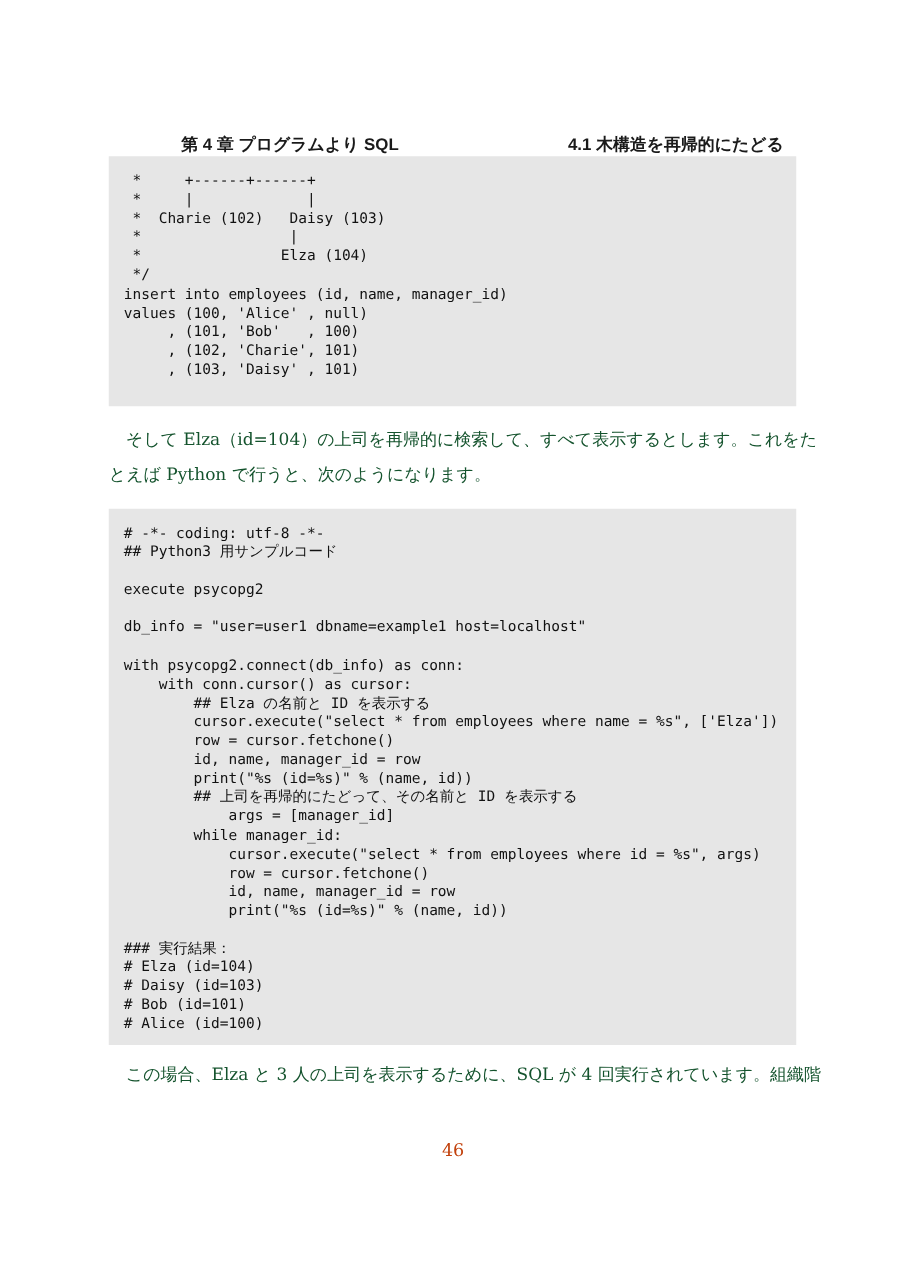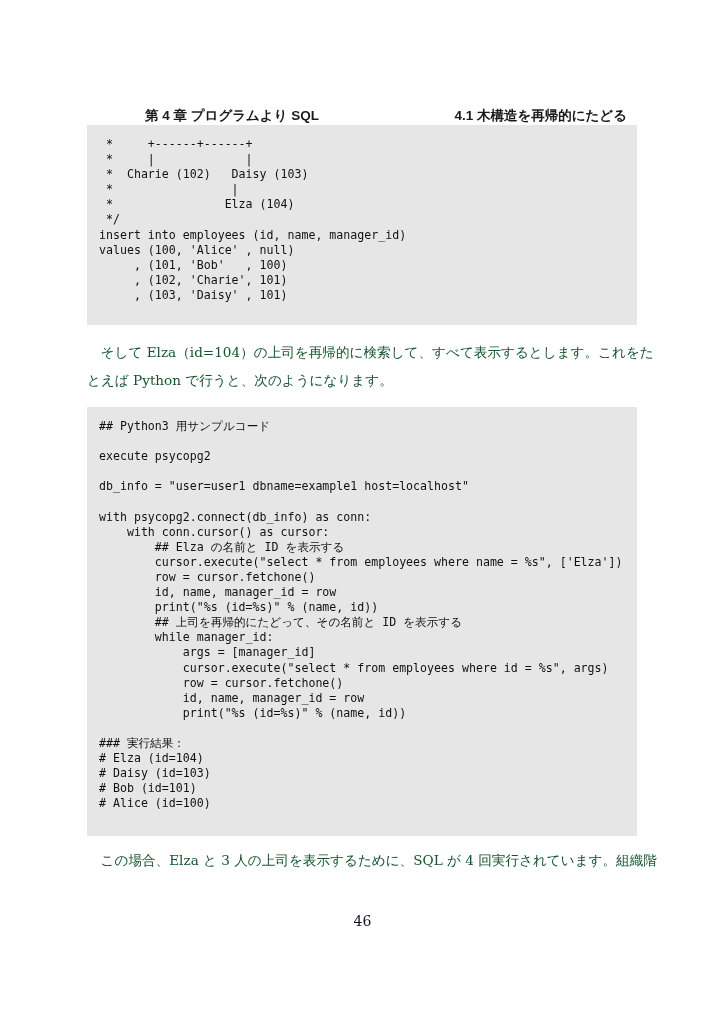--- a/index.html
+++ b/index.html
@@ -23,21 +23,21 @@
     .para {
       position: absolute; left: 87px; width: 550px;
       font-family: "DejaVu Serif", "Liberation Serif", serif; font-size: 13.6px; color: #14532d;
       line-height: 28px;
     }
     #para1 { top: 338px; }
     #para2 { top: 846px; }
     .para .line { white-space: nowrap; }
     .page-number {
       position: absolute; left: 0; width: 725px; top: 913px; text-align: center;
-      font-family: "DejaVu Serif", "Liberation Serif", serif; font-size: 14px; color: #0f172a;
+      font-family: "DejaVu Serif", "Liberation Serif", serif; font-size: 14px; color: #c2410c;
     }
   </style>
 </head>
 <body>
 
 <div class="running-header">
   <span class="left">第 4 章 プログラムより SQL</span>
   <span class="right">4.1 木構造を再帰的にたどる</span>
 </div>
 
@@ -54,36 +54,37 @@
   <div class="code-line">     , (102, 'Charie', 101)</div>
   <div class="code-line">     , (103, 'Daisy' , 101)</div>
 </div>
 
 <div class="para" id="para1">
   <div class="line">　そして Elza（id=104）の上司を再帰的に検索して、すべて表示するとします。これをた</div>
   <div class="line">とえば Python で行うと、次のようになります。</div>
 </div>
 
 <div class="code-block" id="code2">
+  <div class="code-line"># -*- coding: utf-8 -*-</div>
   <div class="code-line">## Python3 用サンプルコード</div>
   <div class="code-line"></div>
   <div class="code-line">execute psycopg2</div>
   <div class="code-line"></div>
   <div class="code-line">db_info = "user=user1 dbname=example1 host=localhost"</div>
   <div class="code-line"></div>
   <div class="code-line">with psycopg2.connect(db_info) as conn:</div>
   <div class="code-line">    with conn.cursor() as cursor:</div>
   <div class="code-line">        ## Elza の名前と ID を表示する</div>
   <div class="code-line">        cursor.execute("select * from employees where name = %s", ['Elza'])</div>
   <div class="code-line">        row = cursor.fetchone()</div>
   <div class="code-line">        id, name, manager_id = row</div>
   <div class="code-line">        print("%s (id=%s)" % (name, id))</div>
   <div class="code-line">        ## 上司を再帰的にたどって、その名前と ID を表示する</div>
+  <div class="code-line">            args = [manager_id]</div>
   <div class="code-line">        while manager_id:</div>
-  <div class="code-line">            args = [manager_id]</div>
   <div class="code-line">            cursor.execute("select * from employees where id = %s", args)</div>
   <div class="code-line">            row = cursor.fetchone()</div>
   <div class="code-line">            id, name, manager_id = row</div>
   <div class="code-line">            print("%s (id=%s)" % (name, id))</div>
   <div class="code-line"></div>
   <div class="code-line">### 実行結果：</div>
   <div class="code-line"># Elza (id=104)</div>
   <div class="code-line"># Daisy (id=103)</div>
   <div class="code-line"># Bob (id=101)</div>
   <div class="code-line"># Alice (id=100)</div>

